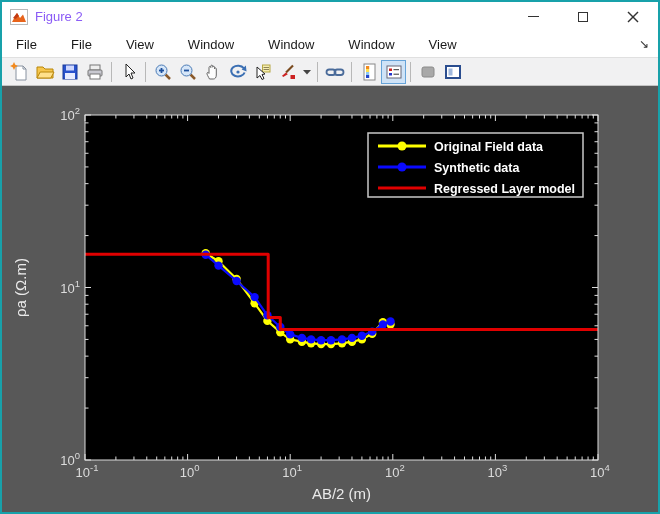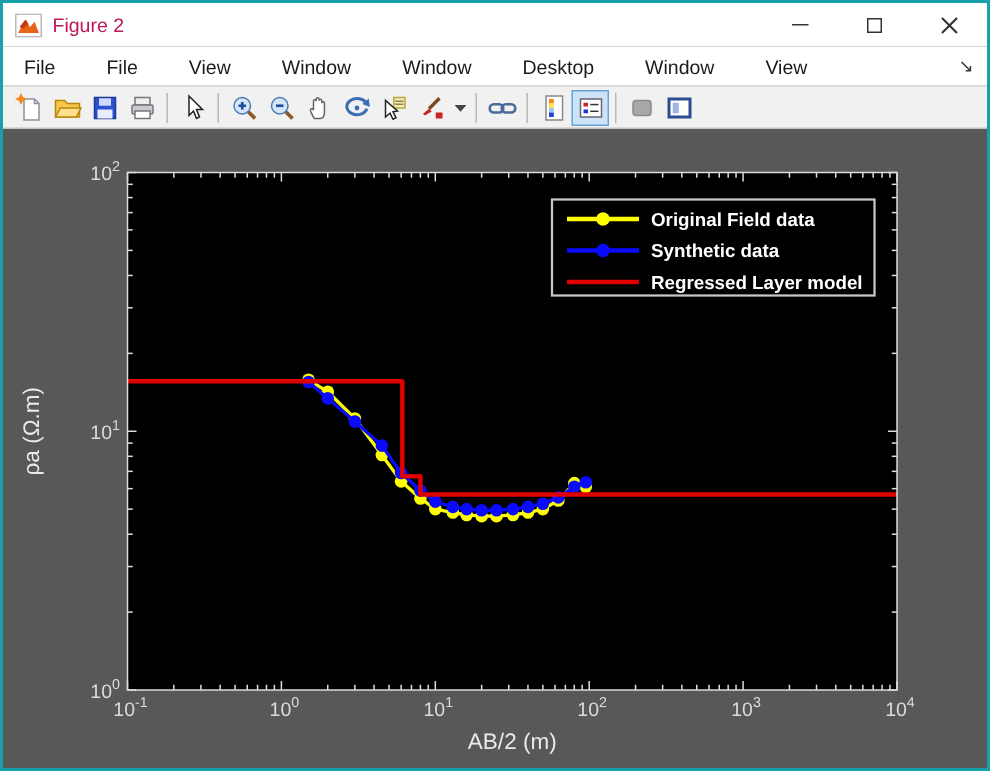--- a/index.html
+++ b/index.html
@@ -14,21 +14,21 @@
     background: #585858;
     display: flex; flex-direction: column;
   }
   
   .titlebar {
     height: 29px; background: #ffffff;
     display: flex; align-items: center;
     padding-left: 8px; flex: 0 0 auto;
   }
   .app-icon { width: 18px; height: 16px; margin-right: 7px; }
-  .title-text { font-size: 13px; color: #be185d; }
+  .title-text { font-size: 13px; color: #8b5cf6; }
   .win-controls { margin-left: auto; display: flex; height: 100%; }
   .win-btn {
     width: 50px; height: 100%;
     background: transparent; border: none;
     display: flex; align-items: center; justify-content: center;
     cursor: default;
   }
   .glyph-min { display: inline-block; width: 11px; border-bottom: 1.5px solid #333; }
   .glyph-max { display: inline-block; width: 10px; height: 10px; border: 1.3px solid #333; }
   
@@ -93,21 +93,20 @@
       </button>
     </div>
   </div>
 
   <div class="menubar">
     <span class="menu-item">File</span>
     <span class="menu-item">File</span>
     <span class="menu-item">View</span>
     <span class="menu-item">Window</span>
     <span class="menu-item">Window</span>
-    <span class="menu-item">Desktop</span>
     <span class="menu-item">Window</span>
     <span class="menu-item">View</span>
     <span class="dock-arrow">↘</span>
   </div>
 
   <div class="toolbar">
     <button class="tbtn">
       <svg width="20" height="20" viewBox="0 0 20 20">
         <path d="M6 4h7l3 3v11H6z" fill="#ffffff" stroke="#8892a0"></path>
         <path d="M13 4v3h3" fill="none" stroke="#8892a0"></path>

